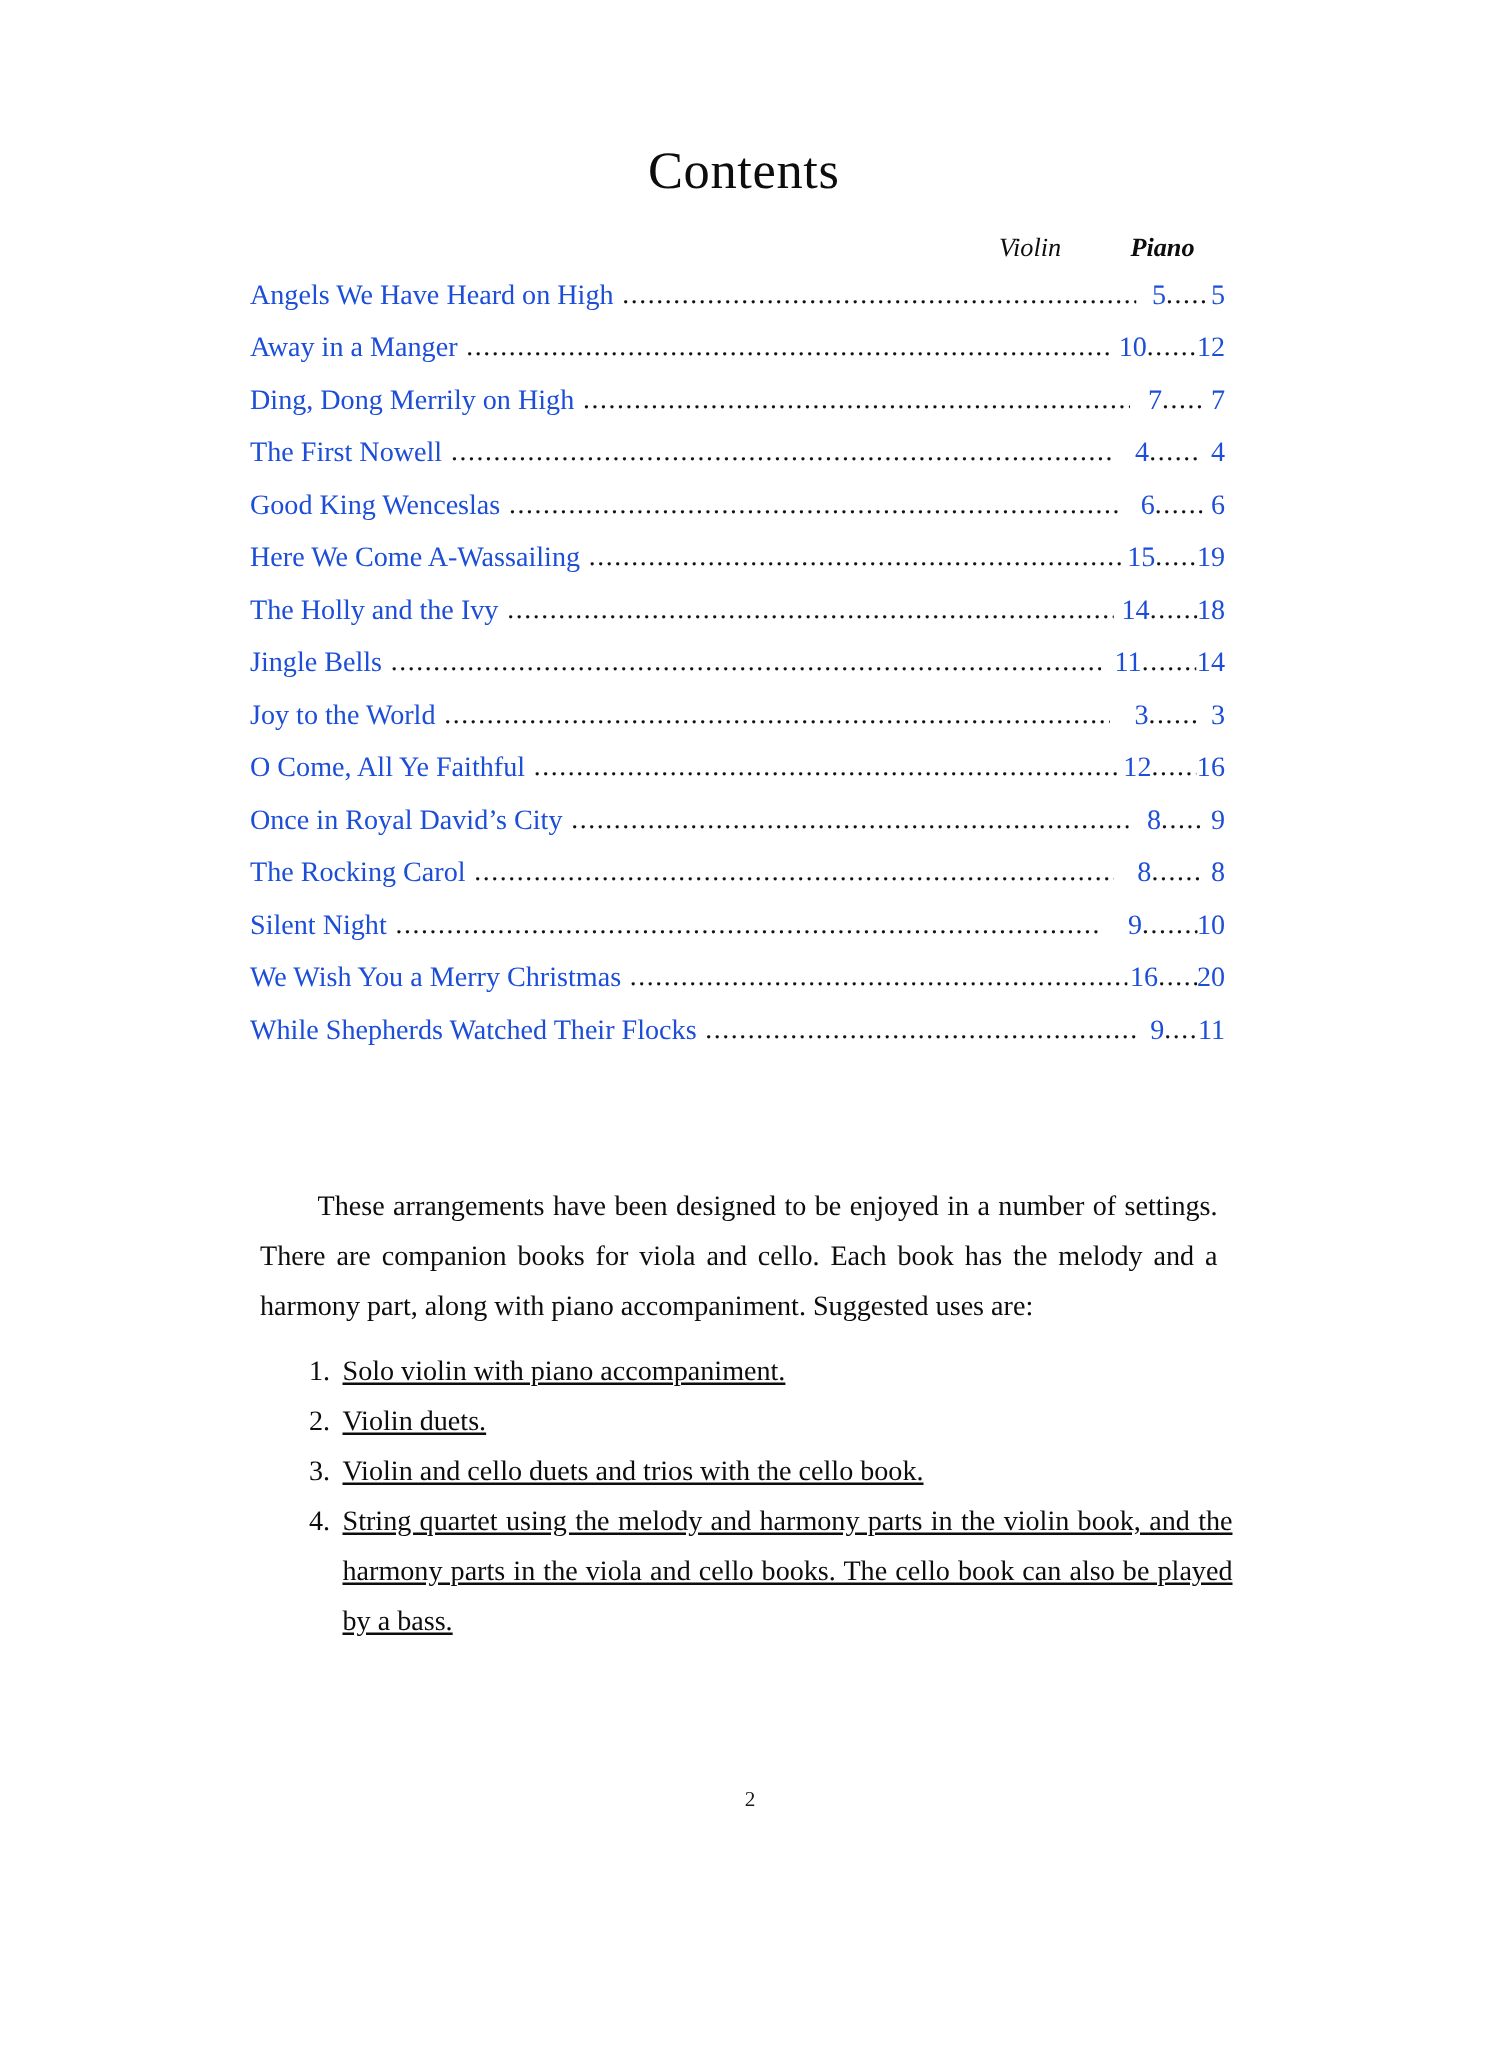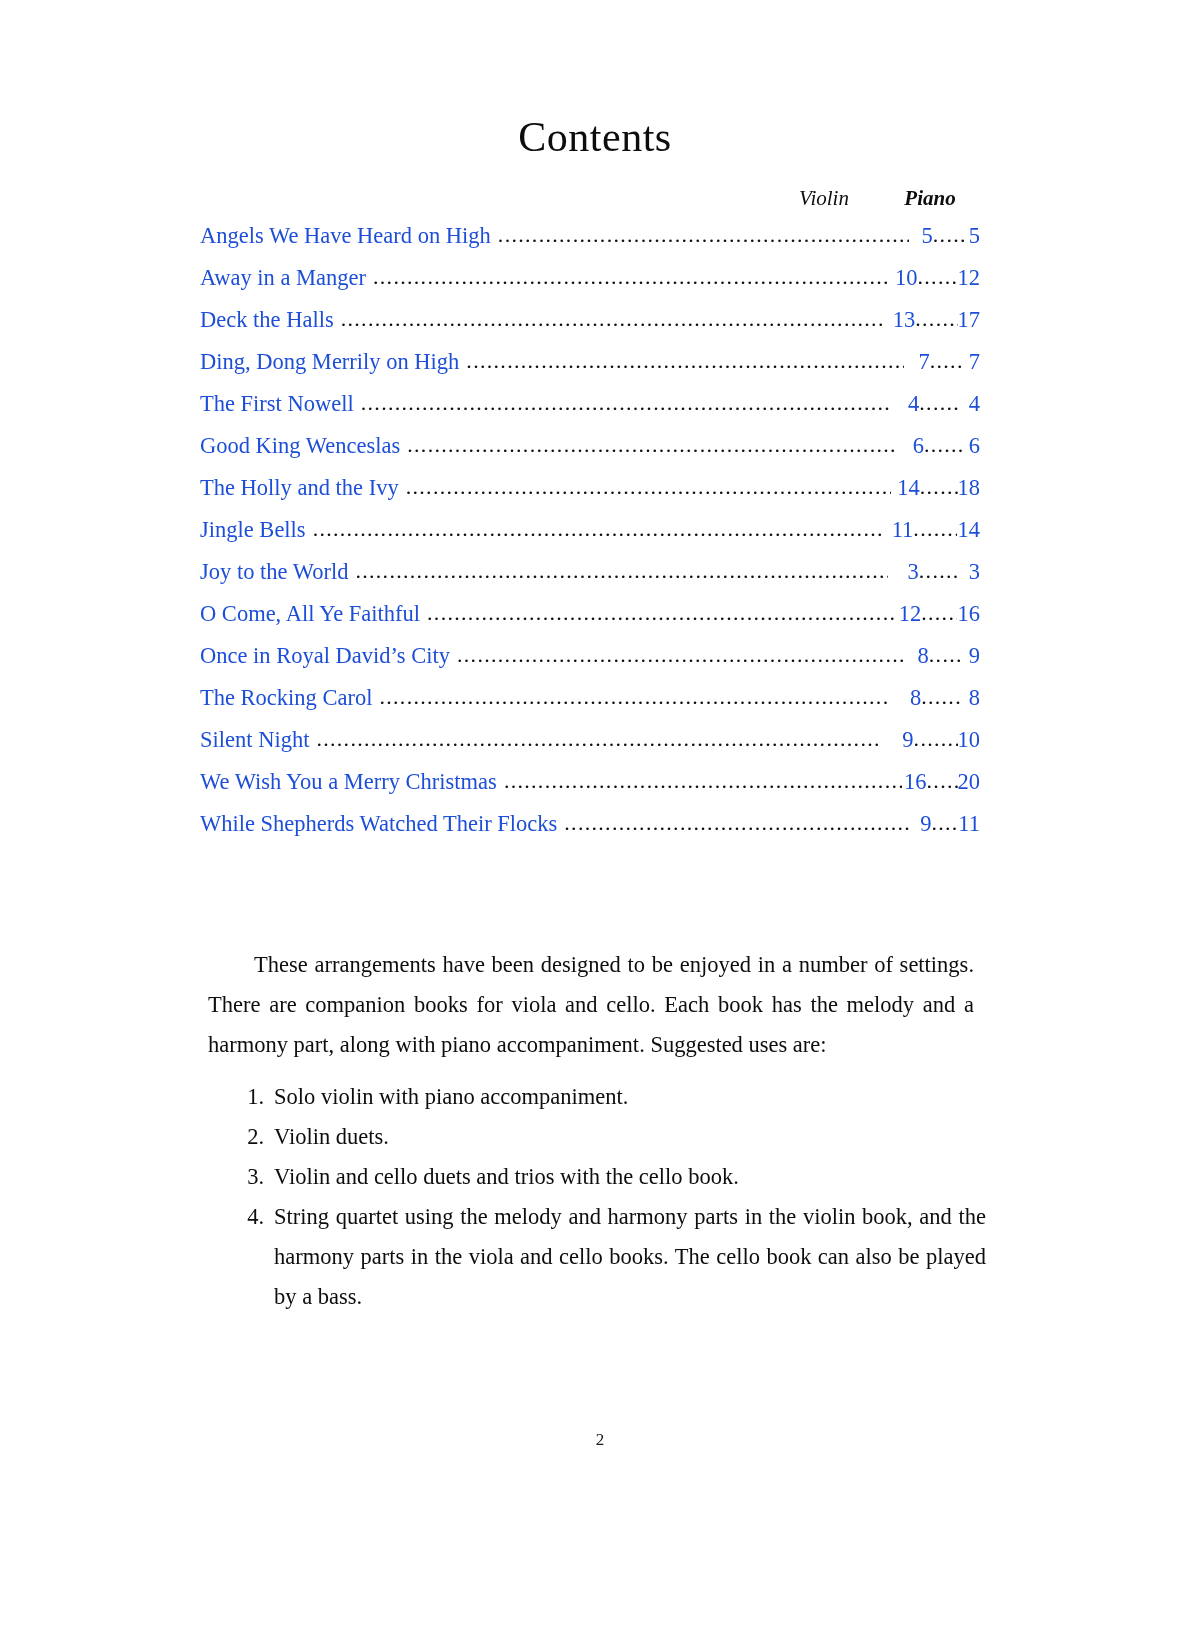--- a/index.html
+++ b/index.html
@@ -141,20 +141,21 @@
   .uses-num {
     width: 30px;
     flex: 0 0 30px;
     text-align: right;
     padding-right: 10px;
     box-sizing: content-box;
   }
   .uses-text {
     flex: 1 1 auto;
     text-align: justify;
+    text-decoration: underline;
   }
 
   
   .folio {
     position: absolute;
     left: 0;
     right: 0;
     top: 1430px;
     text-align: center;
     font-size: 17px;
@@ -185,46 +186,46 @@
           <span class="pg-piano">5</span>
         </div>
         <div class="toc-row">
           <span class="toc-title">Away in a Manger</span>
           <span class="leader"></span>
           <span class="pg-violin">10</span>
           <span class="leader2"></span>
           <span class="pg-piano">12</span>
         </div>
         <div class="toc-row">
-          <span class="toc-title">Deck the Halls</span>
-          <span class="leader"></span>
-          <span class="pg-violin">13</span>
-          <span class="leader2"></span>
-          <span class="pg-piano">17</span>
-        </div>
-        <div class="toc-row">
           <span class="toc-title">Ding, Dong Merrily on High</span>
           <span class="leader"></span>
           <span class="pg-violin">7</span>
           <span class="leader2"></span>
           <span class="pg-piano">7</span>
         </div>
         <div class="toc-row">
           <span class="toc-title">The First Nowell</span>
           <span class="leader"></span>
           <span class="pg-violin">4</span>
           <span class="leader2"></span>
           <span class="pg-piano">4</span>
         </div>
         <div class="toc-row">
           <span class="toc-title">Good King Wenceslas</span>
           <span class="leader"></span>
           <span class="pg-violin">6</span>
           <span class="leader2"></span>
           <span class="pg-piano">6</span>
+        </div>
+        <div class="toc-row">
+          <span class="toc-title">Here We Come A-Wassailing</span>
+          <span class="leader"></span>
+          <span class="pg-violin">15</span>
+          <span class="leader2"></span>
+          <span class="pg-piano">19</span>
         </div>
         <div class="toc-row">
           <span class="toc-title">The Holly and the Ivy</span>
           <span class="leader"></span>
           <span class="pg-violin">14</span>
           <span class="leader2"></span>
           <span class="pg-piano">18</span>
         </div>
         <div class="toc-row">
           <span class="toc-title">Jingle Bells</span>

